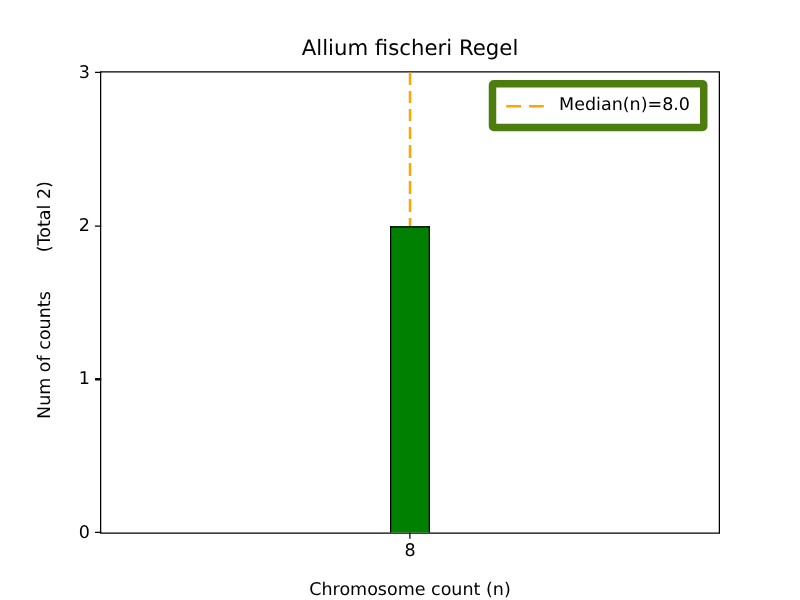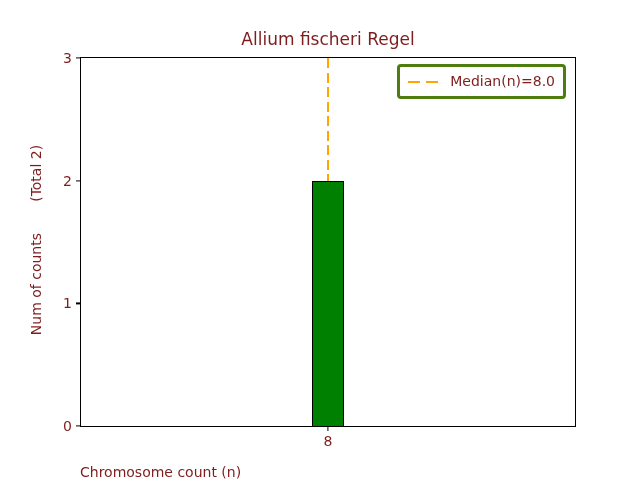--- a/index.html
+++ b/index.html
@@ -1,21 +1,21 @@
 <!DOCTYPE html>
 <html><head>
 <meta charset="utf-8">
 <style>
   html,body{margin:0;padding:0;background:#ffffff;}
   .figure{
     position:relative;
     width:640px;height:480px;
     background:#ffffff;
     font-family:"DejaVu Sans", sans-serif;
-    color:#7f1d1d;
+    color:#000000;
     overflow:hidden;
   }
   .title{
     position:absolute;left:80px;top:29px;width:496px;
     text-align:center;font-size:17px;line-height:20px;
   }
   .plot-area{
     position:absolute;left:80px;top:57px;width:496px;height:370px;
     border:1px solid #000000;box-sizing:border-box;
     background:#ffffff;
@@ -49,31 +49,31 @@
     position:absolute;top:100%;left:50%;width:1.2px;height:5px;
     background:#000000;transform:translateX(-50%);
   }
   .xtick-label{
     position:absolute;top:calc(100% + 8px);left:50%;
     transform:translateX(-50%);
     font-size:14px;line-height:1;
   }
   .xlabel{
     position:absolute;left:80px;top:464px;width:496px;
-    text-align:left;font-size:14px;line-height:16px;
+    text-align:center;font-size:14px;line-height:16px;
   }
   .ylabel{
     position:absolute;left:36px;top:240px;
     transform:translate(-50%,-50%) rotate(-90deg);
     font-size:14px;line-height:16px;white-space:pre;
   }
   .legend{
     position:absolute;top:6px;right:9px;
     background:rgba(255,255,255,0.9);
-    border:3px solid #4d7c0f;border-radius:4px;
+    border:6px solid #4d7c0f;border-radius:4px;
     padding:4px 8px 4px 8px;
     font-size:14px;line-height:21px;
   }
   .legend-row{display:flex;align-items:center;}
   .legend-sample{
     width:30px;height:2px;margin-right:12px;flex:0 0 30px;
   }
   .legend-sample.dashed{
     background:linear-gradient(90deg,
       #FFA500 0 12px,rgba(0,0,0,0) 12px 18px,#FFA500 18px 30px);

